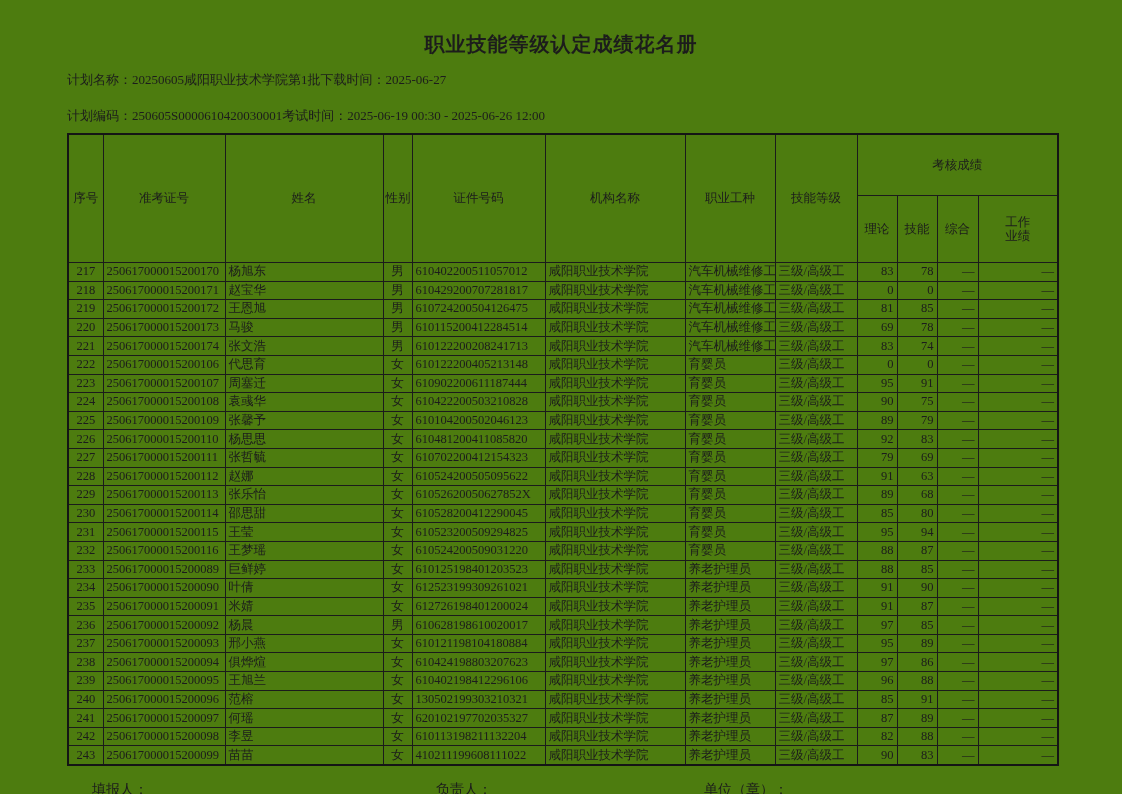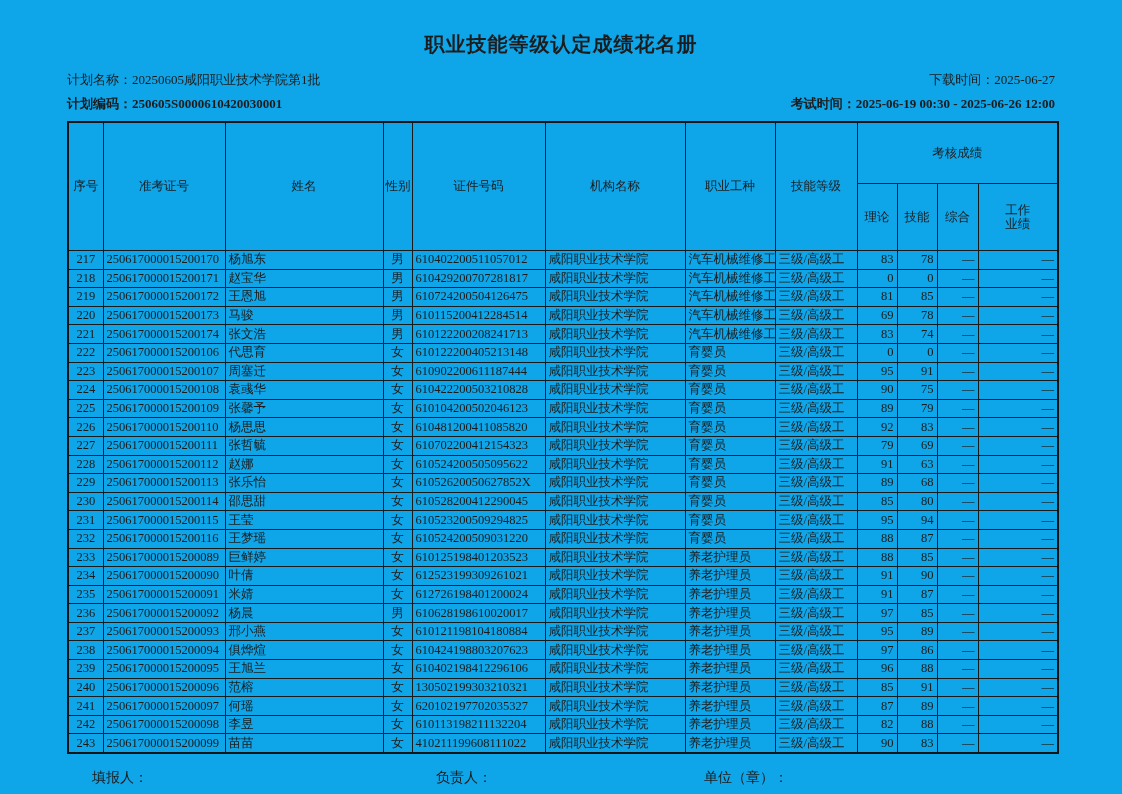--- a/index.html
+++ b/index.html
@@ -1,30 +1,30 @@
 <!DOCTYPE html>
 <html><head>
 <meta charset="utf-8">
 <style>
   html,body { margin:0; padding:0; background:#ffffff; }
   .page {
-    width:1122px; height:794px; position:relative; background:#0ea5e9;
+    width:1122px; height:794px; position:relative; background:#4d7c0f;
     color:#1c1c1c; font-family:"Liberation Serif","DejaVu Serif",serif;
     overflow:hidden;
   }
   .title {
     margin:0; padding-top:31px; text-align:center;
     font-size:20px; font-weight:700; letter-spacing:1px;
   }
   .meta-row {
-    width:988px; margin-left:67px; display:flex; justify-content:space-between;
+    width:988px; margin-left:67px; display:flex; 
     font-size:13px; line-height:16px;
   }
   .meta-row.first { margin-top:14px; }
-  .meta-row.second { margin-top:8px;font-weight:bold; }
+  .meta-row.second { margin-top:20px; }
   table.roster {
     border-collapse:collapse; table-layout:fixed;
     margin:9px 0 0 67px; width:990px;
     font-size:12.5px; border:2px solid #151515;
   }
   .roster th, .roster td {
     border:1px solid #1b1b1b; padding:0 3px;
     overflow:hidden; white-space:nowrap;
   }
   .roster thead th { font-weight:400; text-align:center; padding:18px 2px; }

